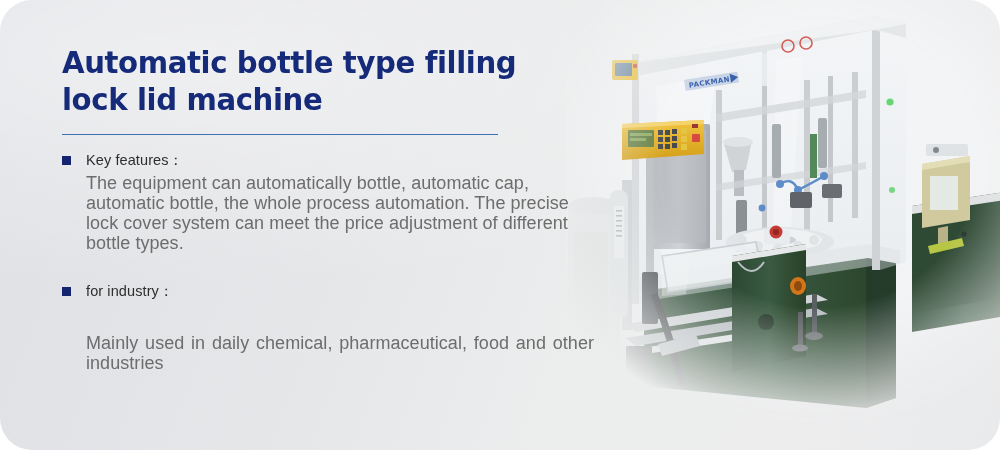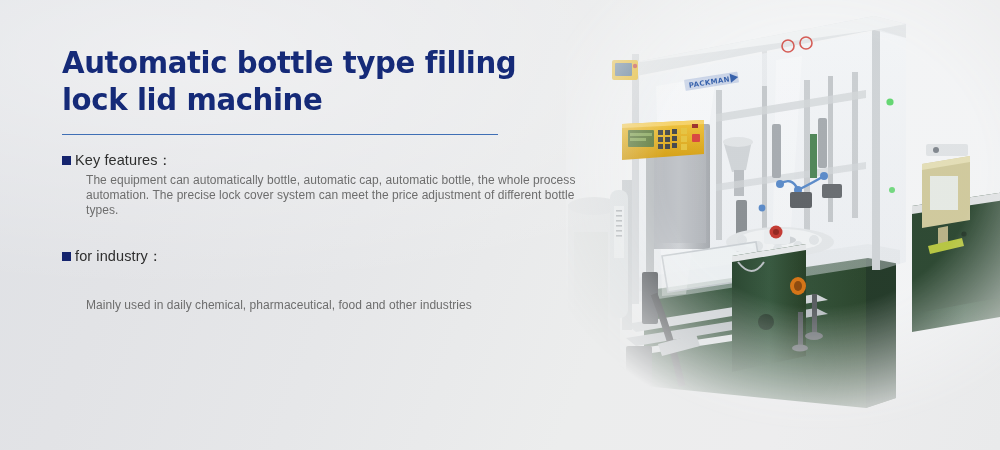--- a/index.html
+++ b/index.html
@@ -20,20 +20,21 @@
     height: 450px;
     overflow: hidden;
     background:
       linear-gradient(110deg,
         #dfe1e5 0%,
         #e2e3e6 18%,
         #e6e7e9 38%,
         #eceded 62%,
         #ededee 80%,
         #e9eaeb 100%);
+    border-radius: 32px;
   }
   .banner::after{
     content:"";
     position:absolute; left:0; top:0; right:0; bottom:0;
     background: radial-gradient(120% 95% at 18% 12%, rgba(255,255,255,.45) 0%, rgba(255,255,255,0) 55%);
     pointer-events:none;
   }
 
   
   .text-col {
@@ -62,40 +63,40 @@
     width: 436px;
     height: 1px;
     background: #3f6fb5;
   }
 
   .feature-block { margin-top: 15px; }
   .feature-block.second { margin-top: 28px; }
 
   .feature-head {
     position: relative;
-    padding-left: 13px;
+    padding-left: 24px;
     font-size: 14.5px;
     line-height: 20px;
     color: #2e2e2e;
     letter-spacing: .1px;
   }
   .bullet {
     position: absolute;
     left: 0;
     top: 6px;
     width: 9px;
     height: 9px;
     background: #15246e;
   }
 
   .feature-body {
     margin-top: 3px;
     padding-left: 24px;
-    font-size: 12px;
-    line-height: 15px;
+    font-size: 18px;
+    line-height: 20px;
     color: #6d6d6d;
     letter-spacing: .05px;
     width: 512px;
   }
   .feature-body.justify {
     text-align: justify;
     width: 508px;
     margin-top: 32px;
   }
 

